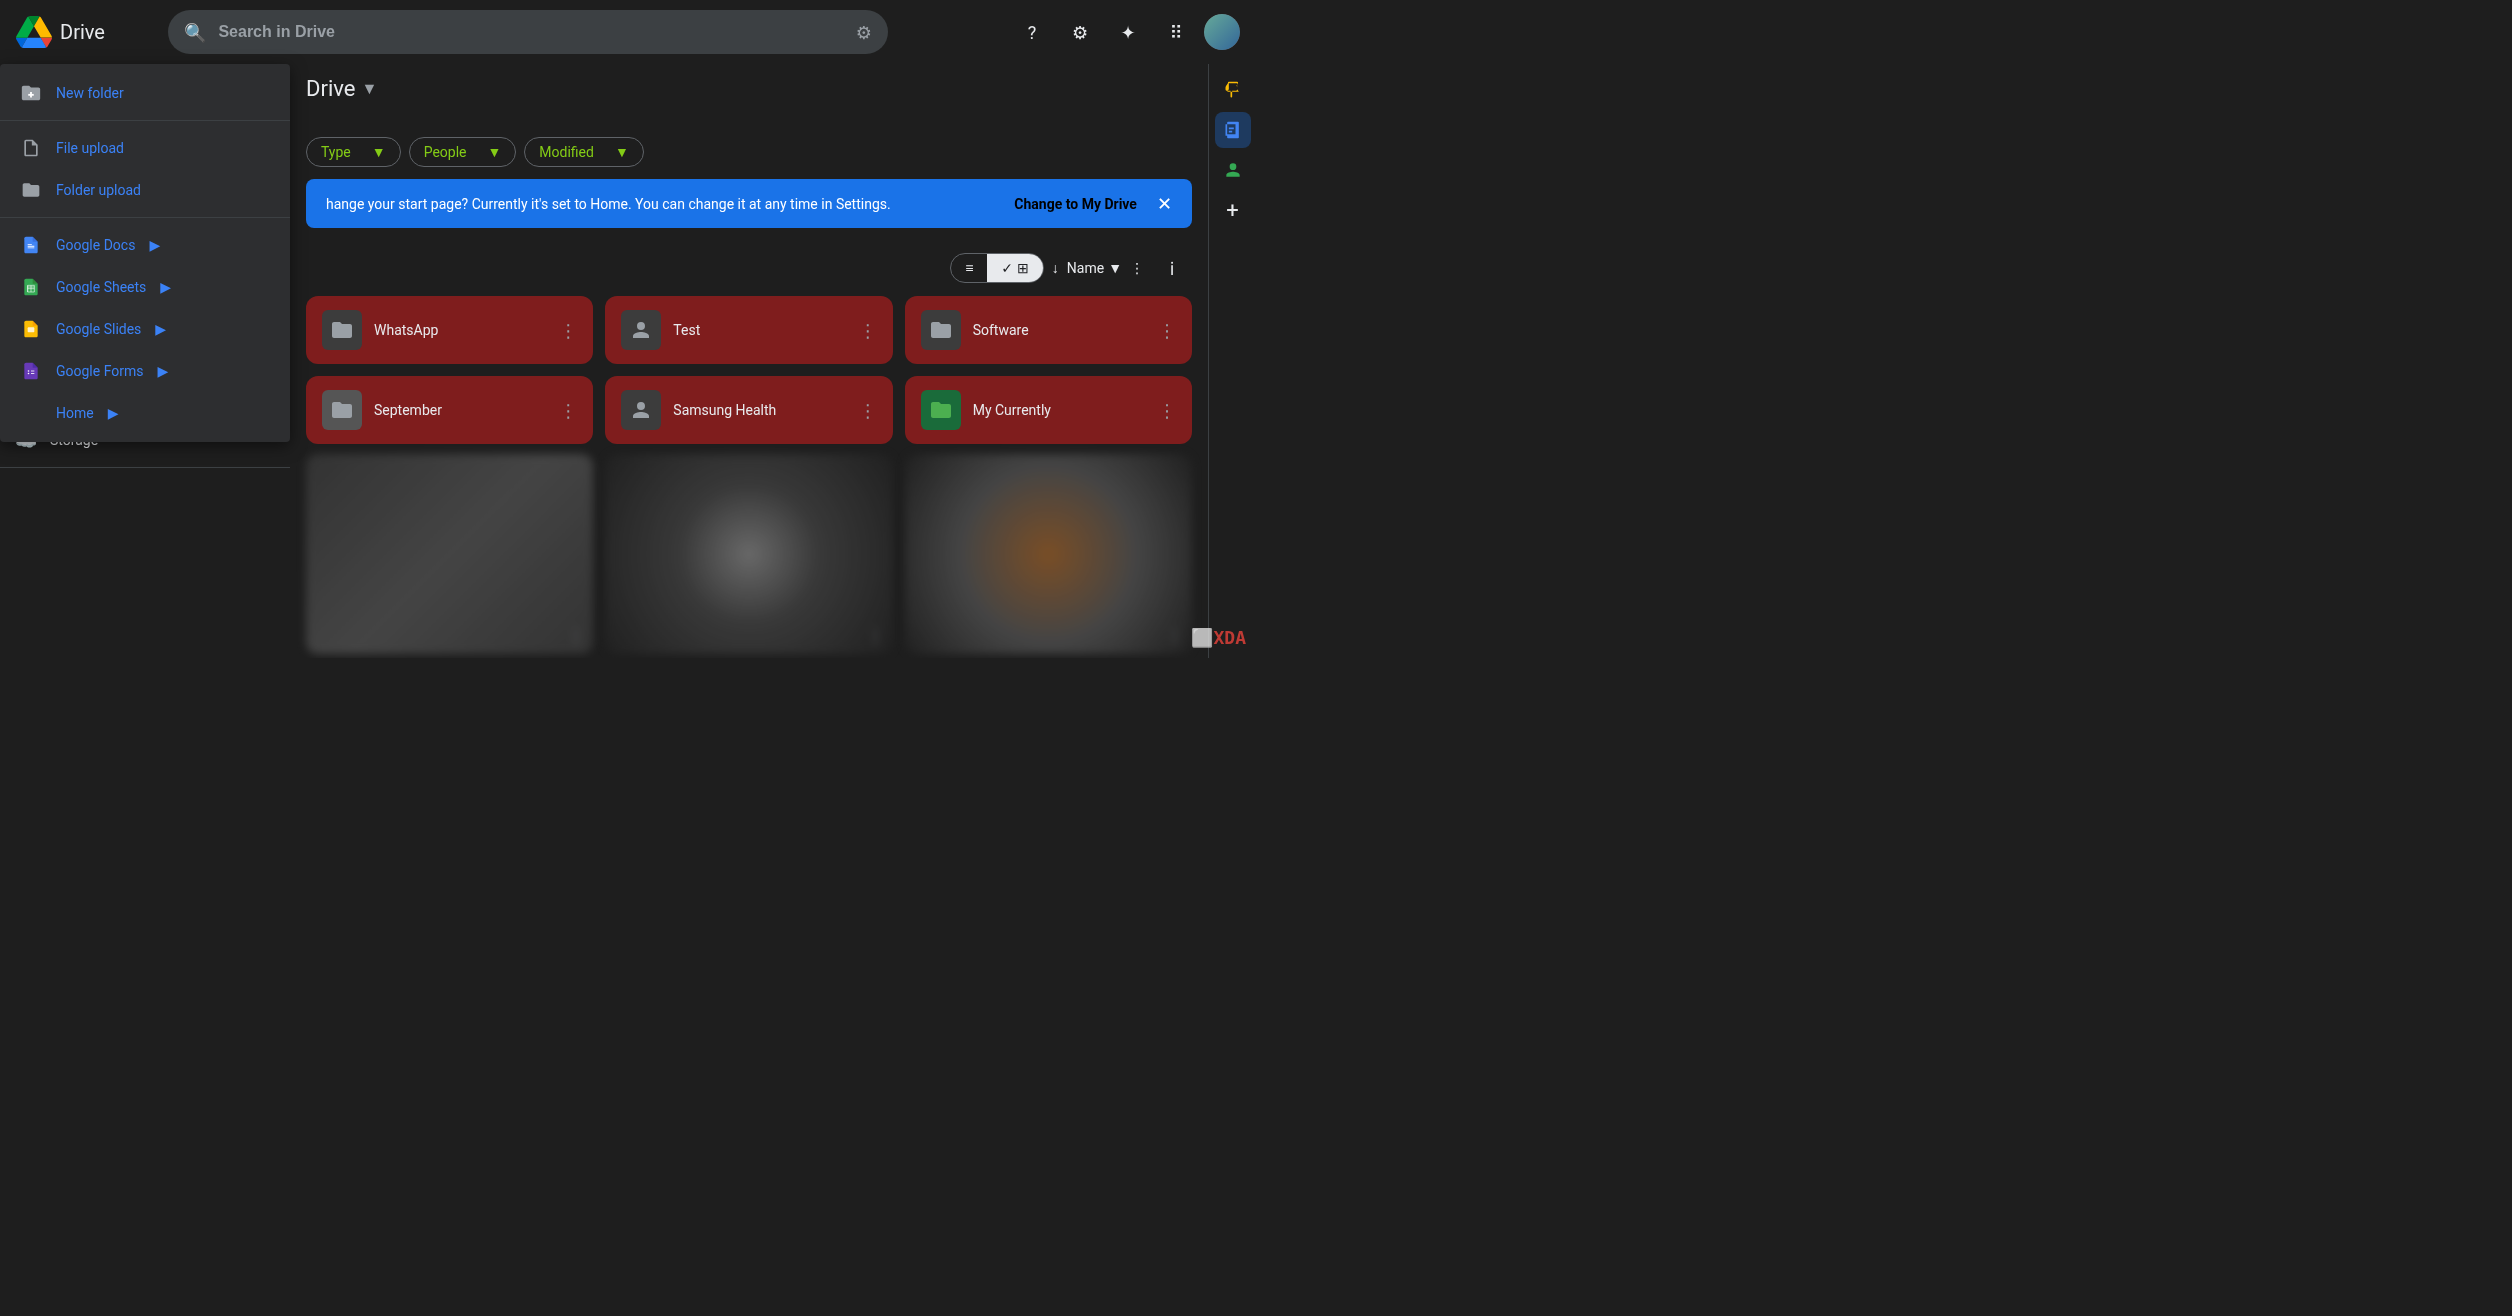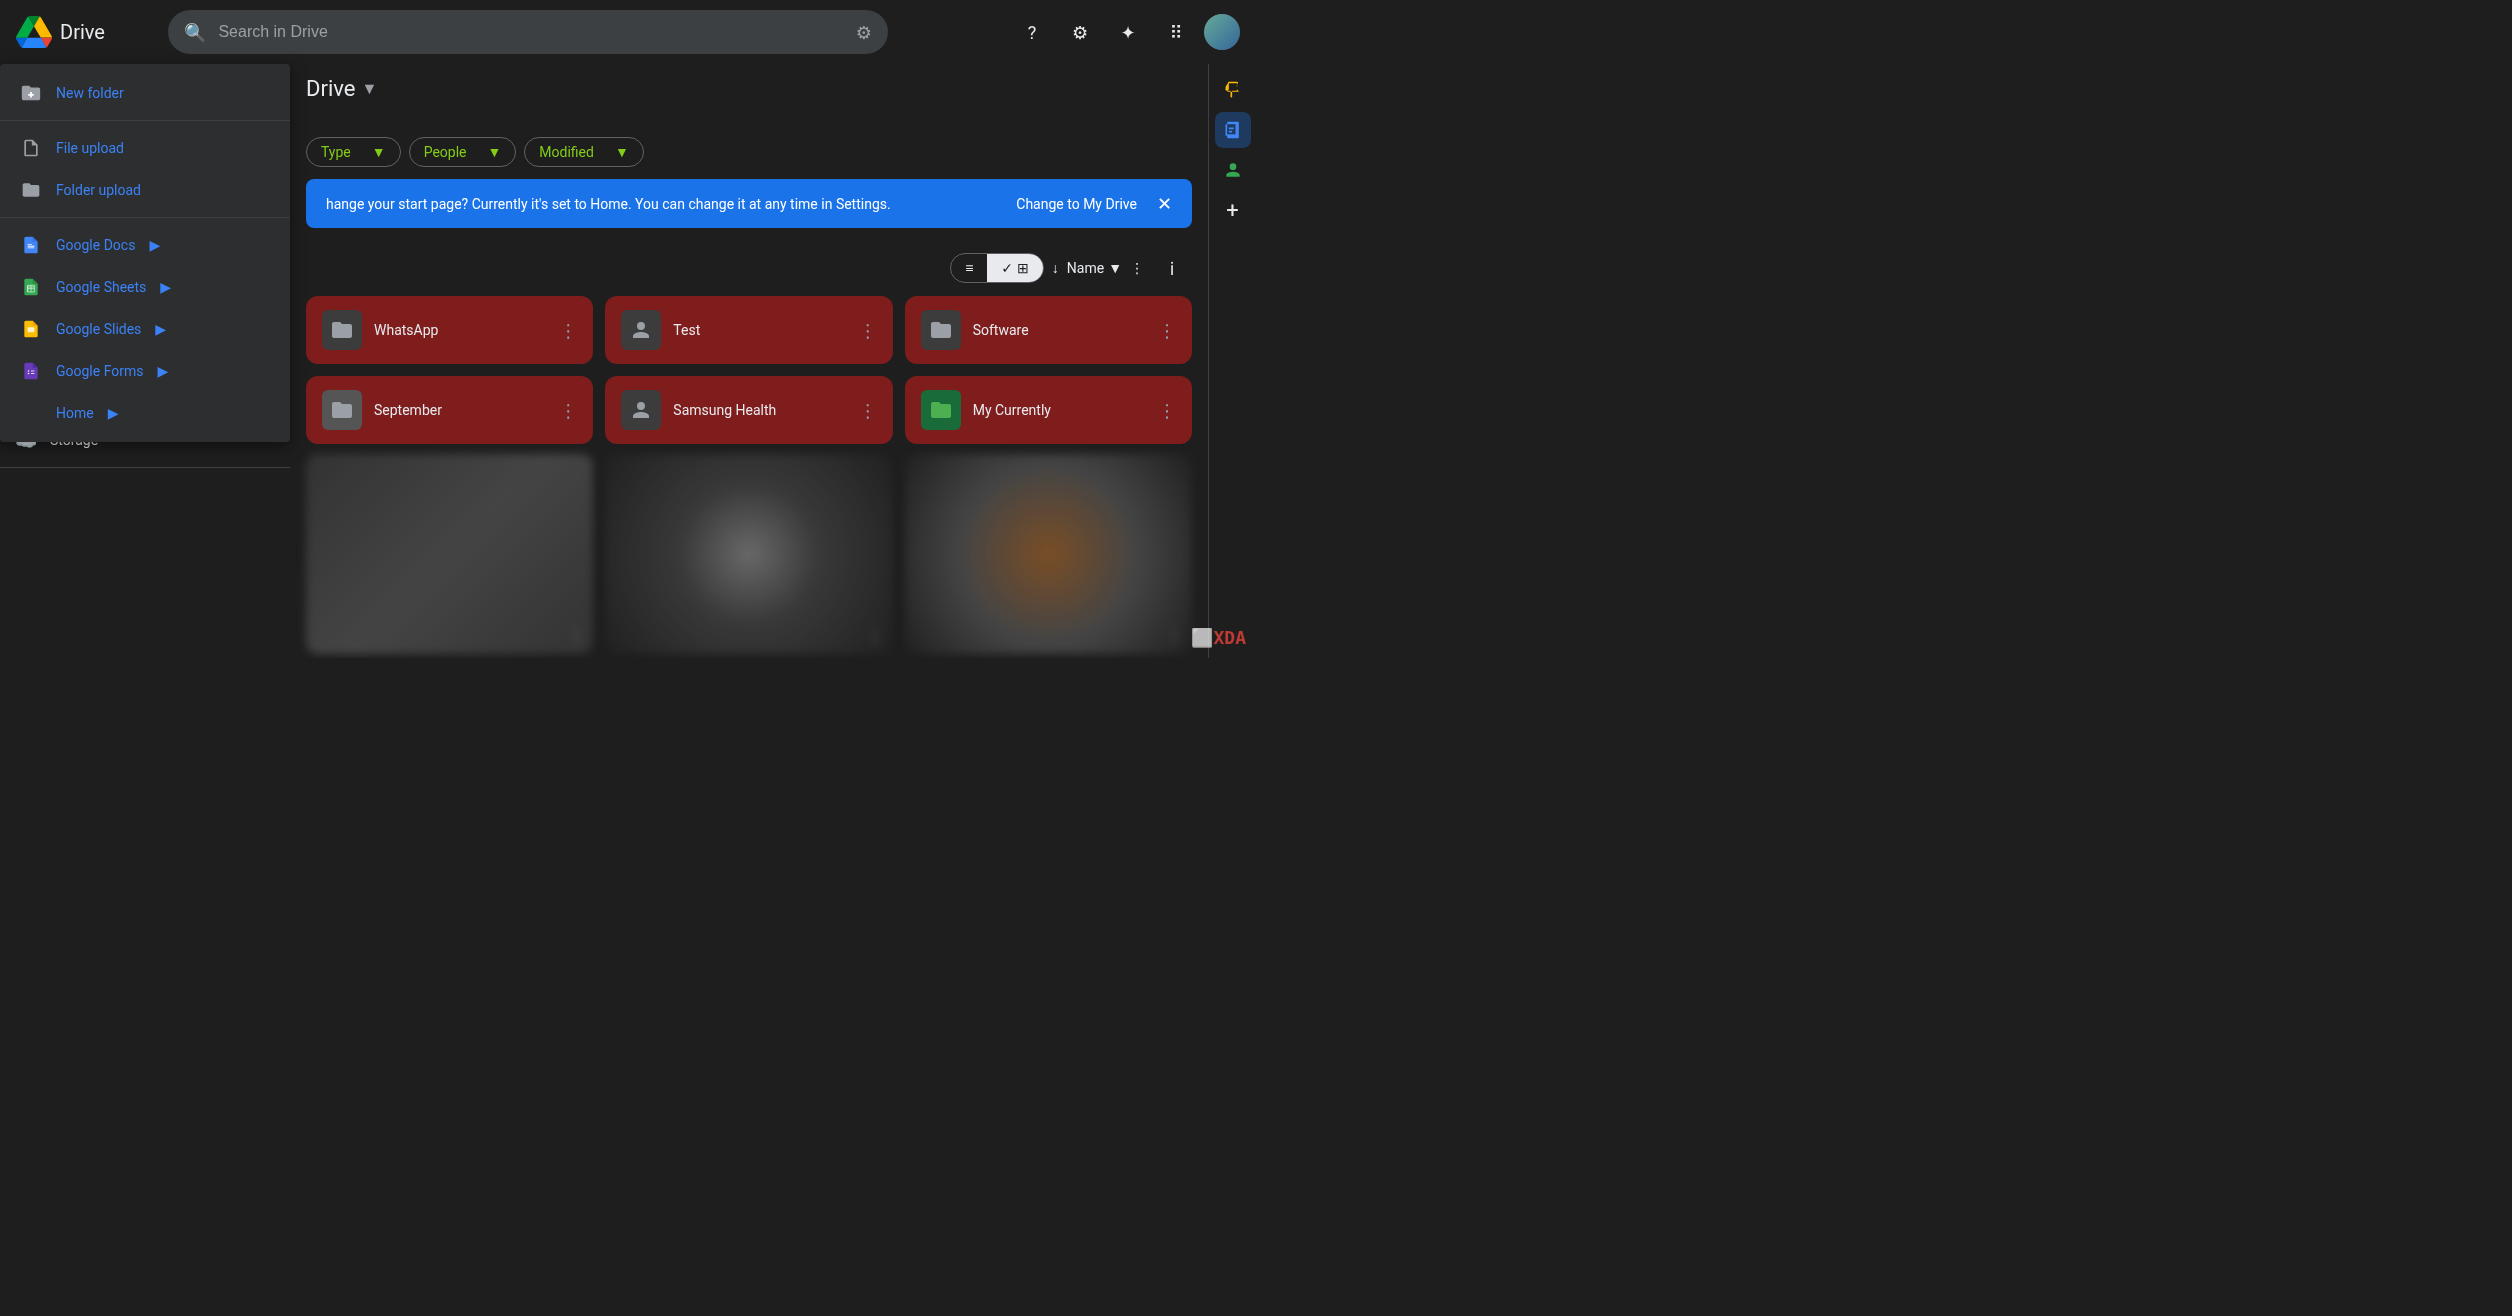--- a/index.html
+++ b/index.html
@@ -48,20 +48,21 @@
       gap: 12px;
       max-width: 720px;
     }
     .search-bar input {
       background: transparent;
       border: none;
       outline: none;
       color: #e8eaed;
       font-size: 16px;
       flex: 1;
+      font-weight: bold;
     }
     .search-bar input::placeholder { color: #9aa0a6; }
     .topbar-icons {
       display: flex;
       align-items: center;
       gap: 8px;
       margin-left: auto;
     }
     .icon-btn {
       width: 40px;
@@ -240,24 +241,24 @@
       padding: 14px 20px;
       display: flex;
       align-items: center;
       gap: 8px;
       margin-bottom: 16px;
       font-size: 14px;
       color: #fff;
     }
     .notification-banner .change-link {
       margin-left: auto;
-      font-weight: 400;
+      font-weight: 700;
       cursor: pointer;
       white-space: nowrap;
-      color: #ffffff;
+      color: #000000;
     }
     .notification-banner .close-btn {
       cursor: pointer;
       font-size: 18px;
       margin-left: 12px;
     }
 
     
     .sort-row {
       display: flex;

